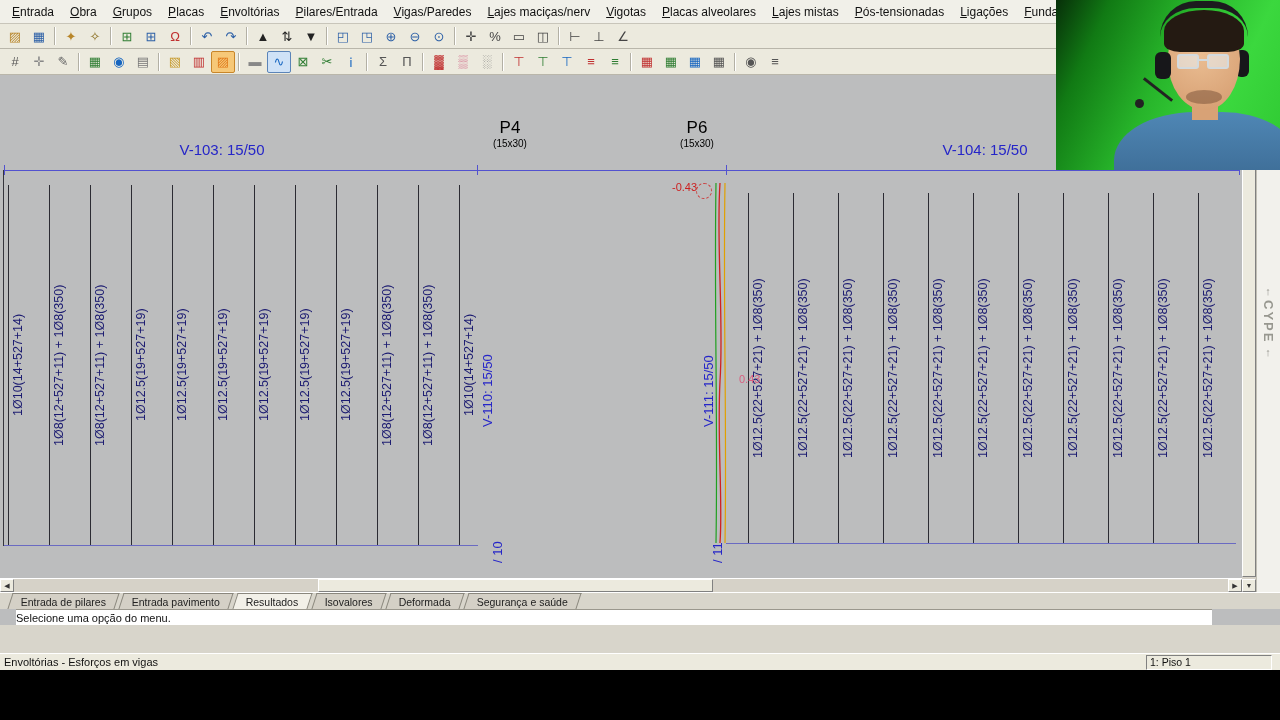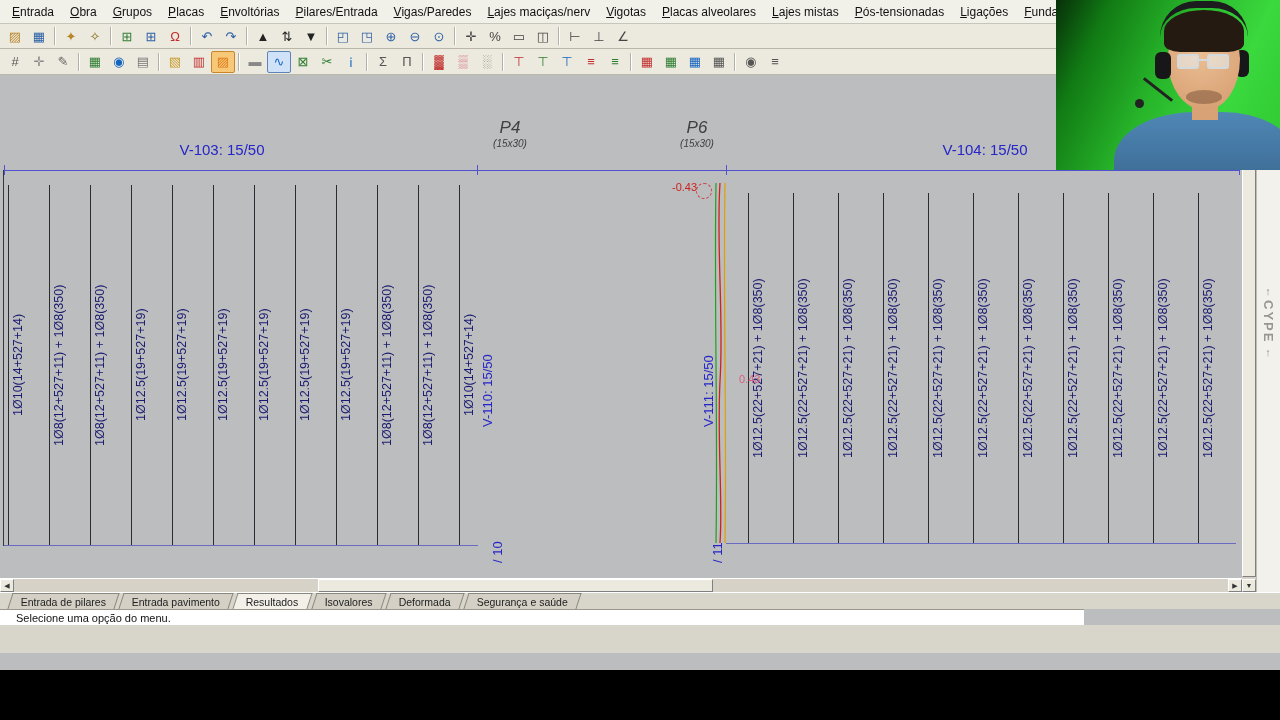--- a/index.html
+++ b/index.html
@@ -17,21 +17,21 @@
   .ticon.sel{background:#cfe2f7;border-color:#5b84b8;}
   .tsep{width:0;height:18px;border-left:1px solid #b3b0a4;border-right:1px solid #fff;margin:0 3px;flex:none;}
 
   
   .canvas{position:absolute;left:0;top:75px;width:1242px;height:503px;background:#bcbdbe;overflow:hidden;}
   .beamline{position:absolute;left:4px;top:95px;width:1236px;height:1px;background:#5252cf;}
   .btick{position:absolute;width:1px;height:10px;background:#5252cf;top:90px;}
   .edgeline{position:absolute;left:3px;top:95px;width:1px;height:376px;background:#35353c;}
   .botline{position:absolute;height:1px;background:#6a6ac2;top:470px;}
   .beam-title{position:absolute;width:160px;text-align:center;font-size:15px;color:#2525c8;}
-  .pcol{position:absolute;width:72px;text-align:center;color:#404040;font-style:italic;}
+  .pcol{position:absolute;width:72px;text-align:center;color:#000000;}
   .pcol .pname{font-size:17px;line-height:1.1;}
   .pcol .psize{font-size:10px;}
   .rgroup{position:absolute;}
   .rline{position:absolute;top:0;height:100%;width:1px;background:#2b2b33;}
   .rlabel{position:absolute;top:0;height:100%;writing-mode:vertical-rl;transform:rotate(180deg);display:flex;align-items:center;justify-content:center;font-size:12.5px;color:#1a1a70;white-space:nowrap;}
   .vlabel{position:absolute;writing-mode:vertical-rl;transform:rotate(180deg);display:flex;align-items:center;justify-content:center;color:#2525c8;font-size:13px;white-space:nowrap;}
   .tooltip{position:absolute;left:728px;top:67px;width:131px;height:33px;background:#fdf9cf;border:1px solid #4a4a4a;box-sizing:border-box;font-size:10.5px;color:#111;padding:2px 4px;line-height:1.3;}
   .mneg{position:absolute;left:672px;top:106px;font-size:11px;color:#cc2020;}
   .mpos{position:absolute;left:739px;top:298px;font-size:11px;color:#d86080;}
   .colmark{position:absolute;left:696px;top:108px;width:16px;height:16px;border:1px dashed #cc4040;border-radius:50%;box-sizing:border-box;}
@@ -45,21 +45,21 @@
   .vthumb{position:absolute;left:0;top:14px;width:14px;height:488px;background:#eceade;border:1px solid;border-color:#fff #808080 #808080 #fff;box-sizing:border-box;}
   .cypestrip{position:absolute;left:1256px;top:75px;width:24px;height:517px;background:#f2f1ec;border-left:1px solid #c0beb4;box-sizing:border-box;}
   .cypelogo{position:absolute;left:1px;top:210px;width:20px;display:flex;flex-direction:column;align-items:center;color:#97978f;font-size:11px;}
   .cypetext{writing-mode:vertical-rl;letter-spacing:2px;font-weight:bold;font-size:13px;margin:3px 0;}
 
   
   .tabbar{position:absolute;left:0;top:592px;width:1280px;height:17px;background:#d8d5cb;display:flex;align-items:flex-end;padding-left:10px;box-sizing:border-box;border-top:1px solid #fff;}
   .tab{height:15px;margin-right:4px;background:#d4d0c6;border:1px solid #8a877d;border-bottom:none;transform:skewX(-18deg);display:flex;align-items:center;padding:0 10px;cursor:default;}
   .tab>span{display:inline-block;transform:skewX(18deg);font-size:10.5px;color:#222;white-space:nowrap;}
   .tab.active{background:#f2f0e8;}
-  .statusline{position:absolute;left:0;top:609px;width:1084px;height:16px;background:#fff;border-top:1px solid #9a978d;font-size:11px;color:#111;display:flex;align-items:center;padding-left:16px;box-sizing:border-box;}
+  .statusline{position:absolute;left:16px;top:609px;width:1196px;height:16px;background:#fff;border-top:1px solid #9a978d;font-size:11px;color:#111;display:flex;align-items:center;padding-left:0;box-sizing:border-box;}
   .midgap{position:absolute;left:0;top:625px;width:1280px;height:28px;background:#d8d5cb;}
   .bottombar{position:absolute;left:0;top:653px;width:1280px;height:17px;background:#eceade;border-top:1px solid #fff;font-size:11px;color:#111;display:flex;align-items:center;padding:0 4px;box-sizing:border-box;}
   .floorbox{position:absolute;right:8px;top:1px;width:118px;height:13px;border:1px solid;border-color:#808080 #fff #fff #808080;font-size:10.5px;padding:0 3px;background:#eceade;box-sizing:content-box;line-height:13px;}
   .blackbar{position:absolute;left:0;top:670px;width:1280px;height:50px;background:#000;}
 
   
   .webcam{position:absolute;left:1056px;top:0;width:224px;height:170px;z-index:60;overflow:hidden;background:linear-gradient(115deg,#072f09 0%,#117a14 18%,#27b42a 45%,#3bd83e 72%,#2fc832 100%);}
   .wc-torso{position:absolute;left:58px;top:112px;width:180px;height:60px;background:linear-gradient(#4f87b5,#3f6f99);border-radius:45% 40% 0 0/80% 70% 0 0;}
   .wc-neck{position:absolute;left:136px;top:96px;width:26px;height:24px;background:#d8a276;}
   .wc-head{position:absolute;left:112px;top:20px;width:72px;height:90px;background:radial-gradient(circle at 45% 40%,#eabd92,#d39a6d);border-radius:46% 54% 48% 52%/42% 44% 58% 56%;}
@@ -300,20 +300,24 @@
         <span>Segurança e saúde</span>
       </div>
     </div>
 
   <div class="statusline">
     <span>Selecione uma opção do menu.</span>
   </div>
 
   <div class="midgap"></div>
 
+  <div class="bottombar">
+    <span>Envoltórias - Esforços em vigas</span>
+    <span class="floorbox">1: Piso 1</span>
+  </div>
 
   <div class="blackbar"></div>
 
   <div class="webcam">
     <div class="wc-torso"></div>
     <div class="wc-neck"></div>
     <div class="wc-earR"></div>
     <div class="wc-head"></div>
     <div class="wc-hair"></div>
     <div class="wc-band"></div>

